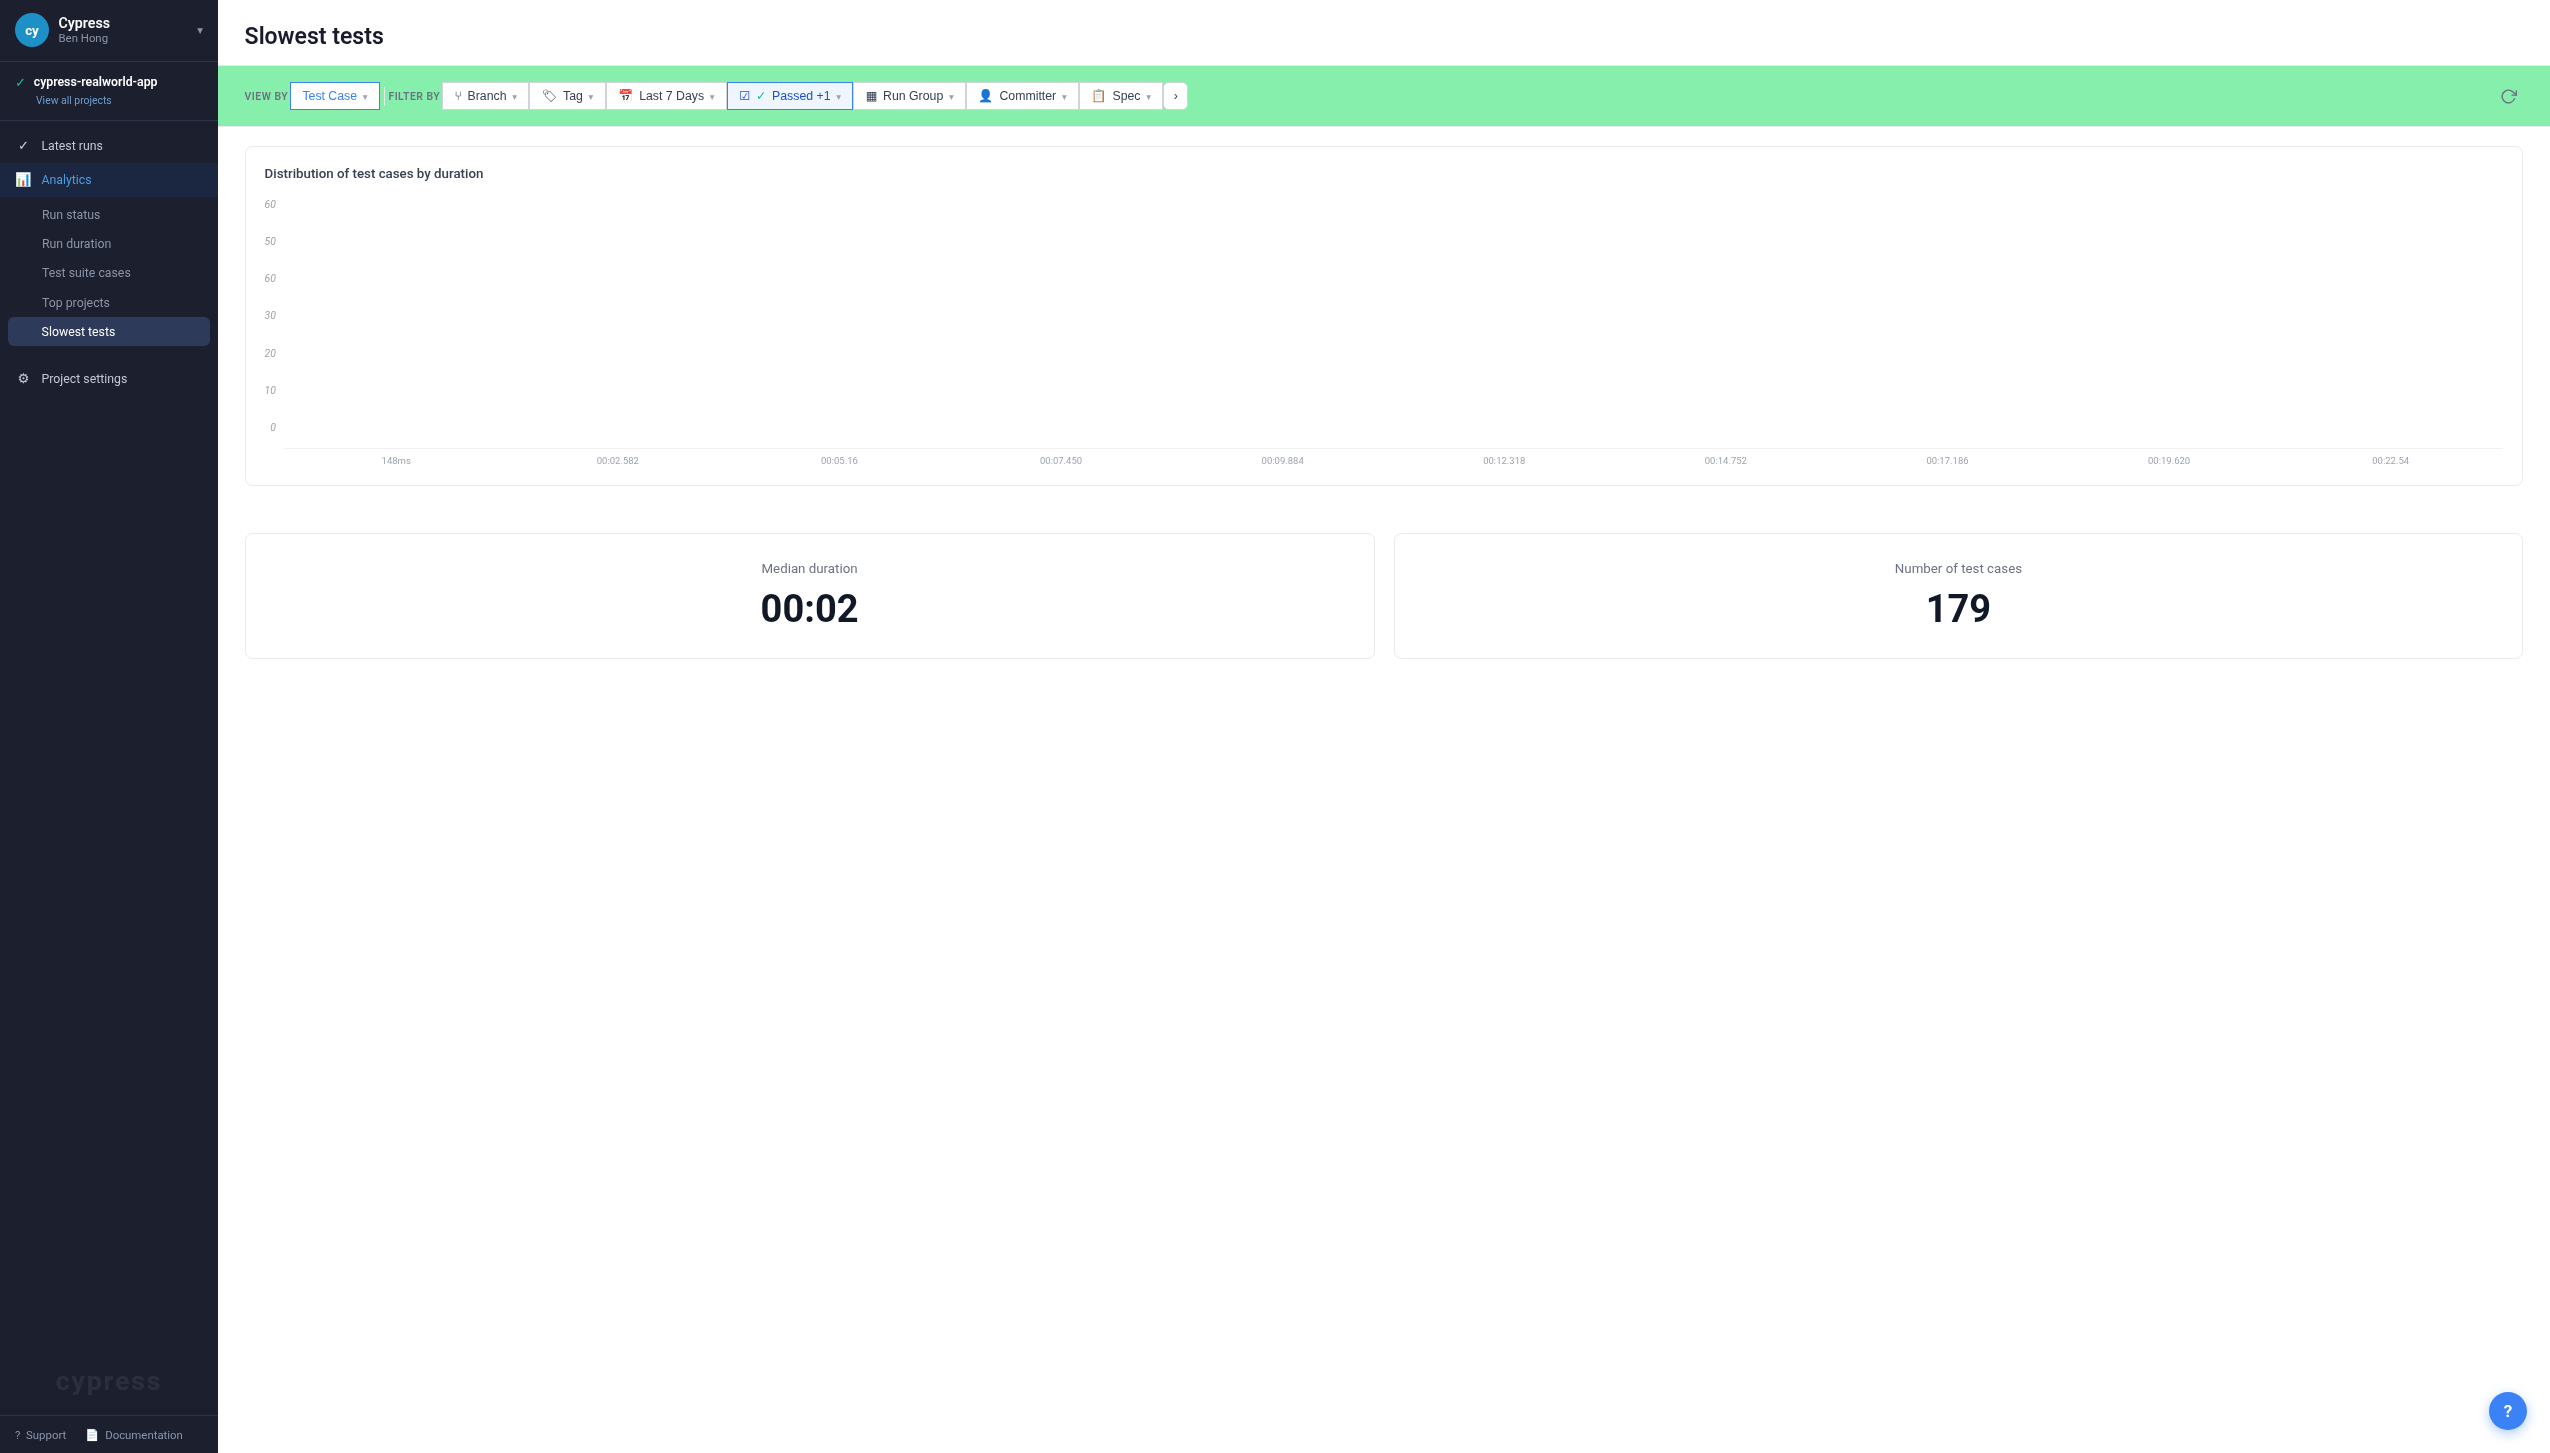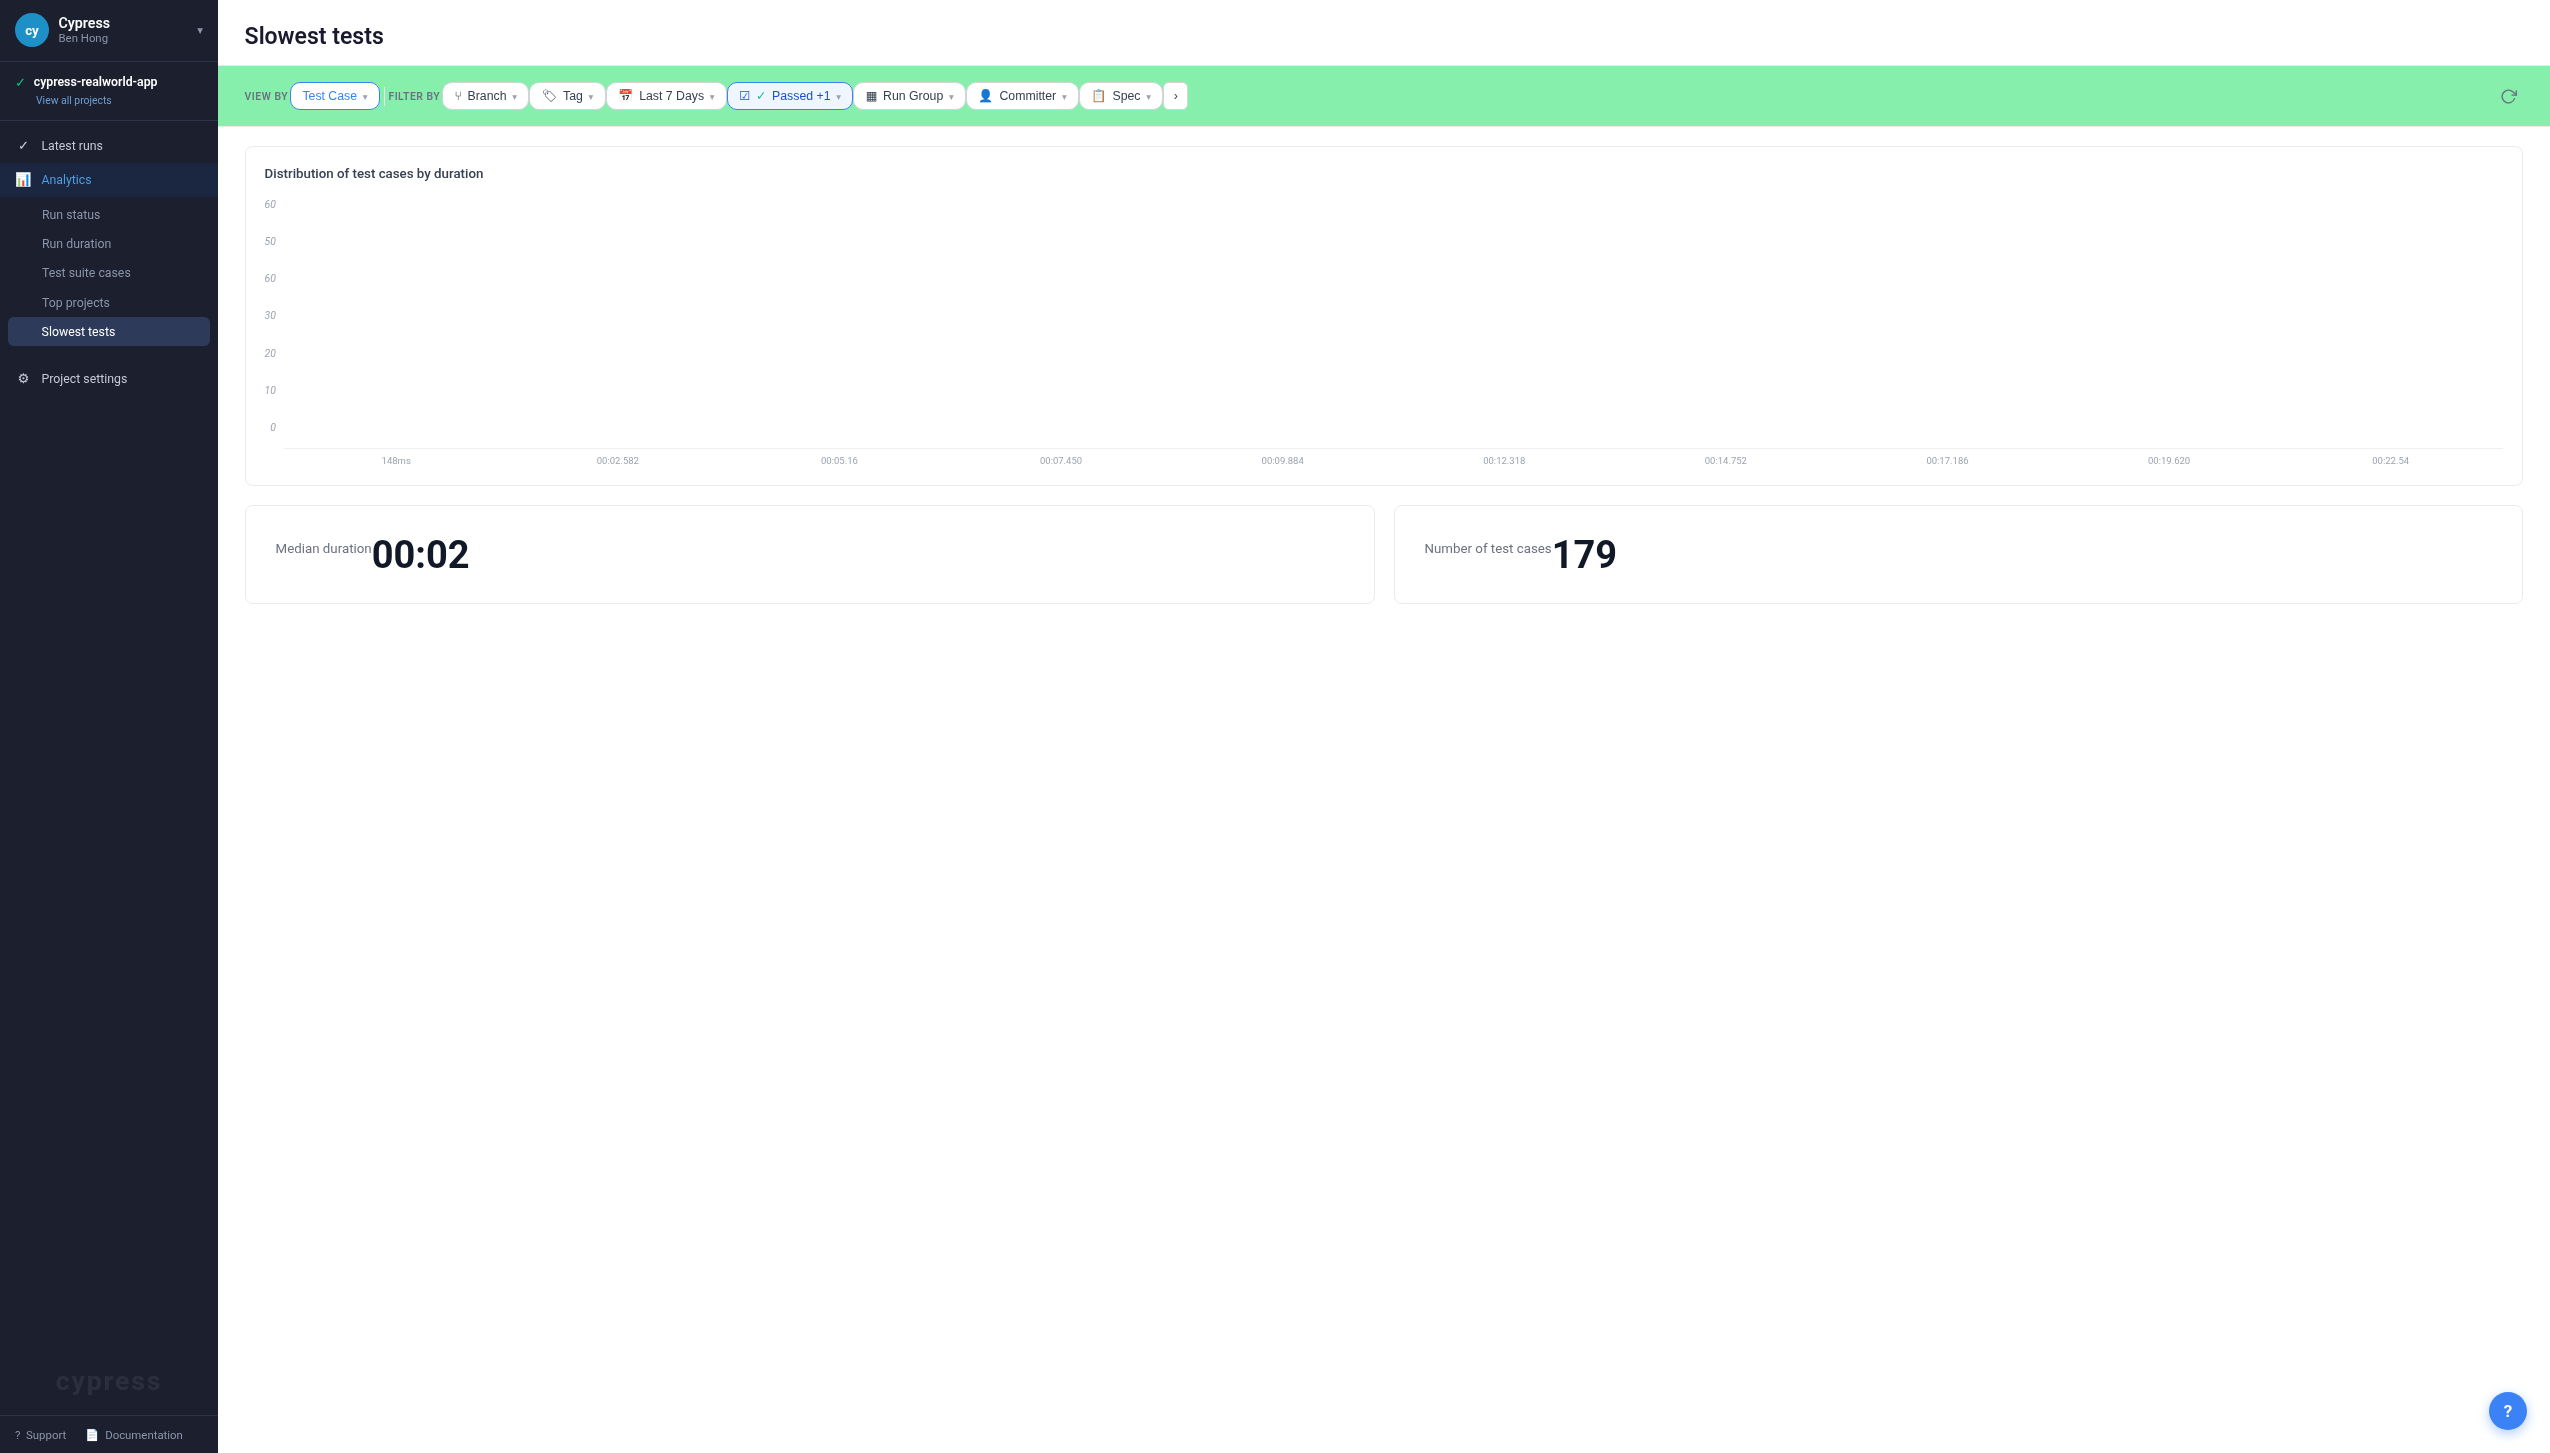--- a/index.html
+++ b/index.html
@@ -167,21 +167,21 @@
       letter-spacing: 0.5px;
       margin-right: 1.9px;
     }
 
     .filter-btn {
       display: flex;
       align-items: center;
       gap: 5.7px;
       padding: 5.7px 11.4px;
       border: 0.9px solid #d1d5db;
-      border-radius: 10px;
+      border-radius: 0;
       background: #fff;
       cursor: pointer;
       font-size: 12.3px;
       color: #374151;
       white-space: nowrap;
     }
 
     .filter-btn.primary {
       border-color: #3b82f6;
       color: #3b82f6;
@@ -313,22 +313,23 @@
       margin: 0 26.6px 19px;
     }
 
     .stat-card {
       flex: 1;
       border: 0.9px solid #e8eaed;
       border-radius: 7.6px;
       padding: 26.6px 30px;
       background: #fff;
       display: flex;
-      flex-direction: row;
-      align-items: center;
+      flex-direction: column;
+      align-items: center;
+      margin-top: 28px;
     }
 
     .stat-label {
       font-size: 13.3px;
       color: #6b7280;
       margin-bottom: 11.4px;
     }
 
     .stat-value {
       font-size: 38px;

